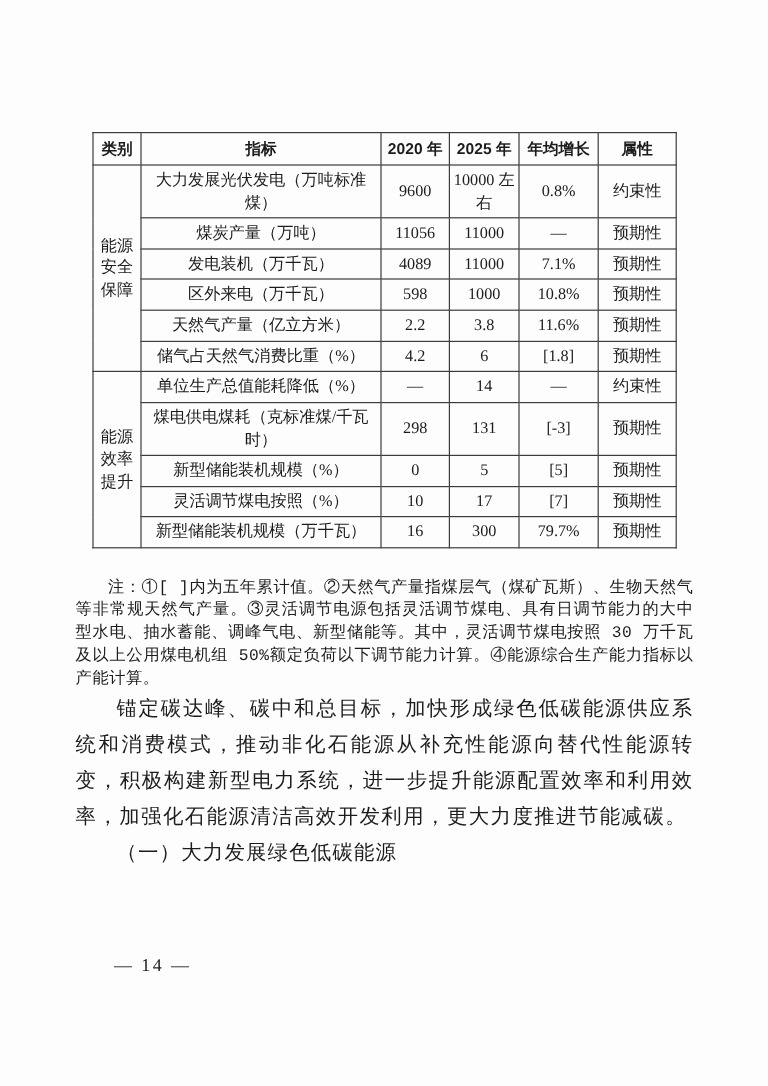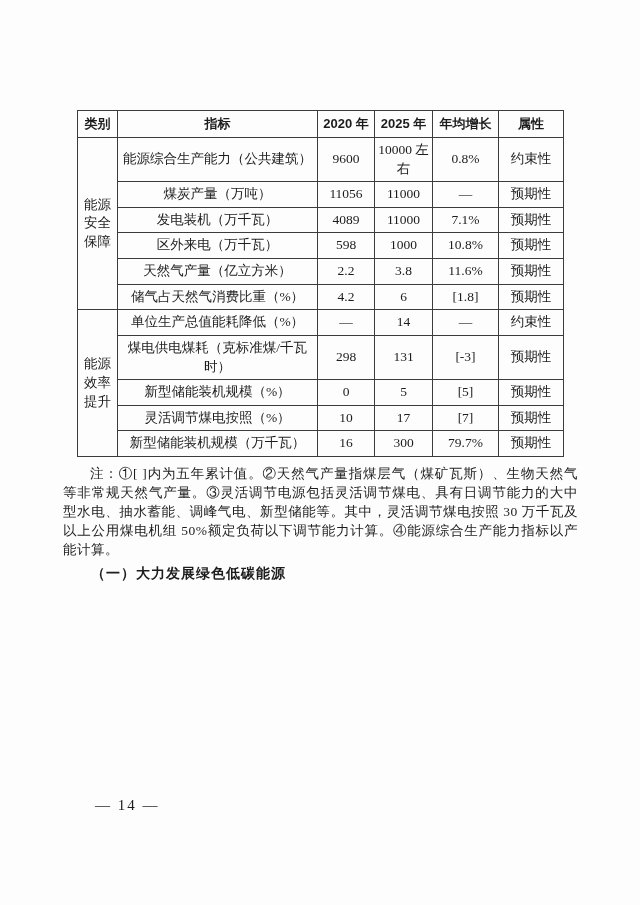--- a/index.html
+++ b/index.html
@@ -34,48 +34,49 @@
   table.indicators th {
     font-weight:bold;
     padding:4px 2px;
     font-family:"Liberation Sans","DejaVu Sans",sans-serif;
     font-size:13px;
   }
   td.cat { line-height:1.6; }
 
   
   .note {
-    margin-top:7px;
+    margin-top:24px;
     font-size:13.5px;
     line-height:19px;
     text-align:justify;
     text-indent:2em;
     letter-spacing:0.5px;
+    font-family:Liberation Mono, monospace;
   }
 
   
   .heading {
     margin-top:14px;
     font-size:17px;
     font-weight:bold;
     line-height:28px;
     text-indent:2em;
     font-family:"Liberation Sans","DejaVu Sans",sans-serif;
     letter-spacing:1px;
   }
   .body-para {
     font-size:17px;
     line-height:30px;
     text-align:justify;
     text-indent:2em;
     letter-spacing:1.2px;
   }
   .subheading {
-    font-size:14px;
-    font-weight:bold;
+    font-size:17px;
+    font-weight:normal;
     line-height:30px;
     text-indent:2em;
     letter-spacing:1px;
   }
   .lead { font-weight:bold; }
 
   
   .page-number {
     position:absolute;
     left:95px;
@@ -105,21 +106,21 @@
             <th>指标</th>
             <th>2020 年</th>
             <th>2025 年</th>
             <th>年均增长</th>
             <th>属性</th>
           </tr>
       </thead>
       <tbody id="table-body">
           <tr>
             <td rowspan="6" class="cat">能源安全保障</td>
-            <td>能源综合生产能力（公共建筑）</td>
+            <td>大力发展光伏发电（万吨标准煤）</td>
             <td>9600</td>
             <td>10000 左右</td>
             <td>0.8%</td>
             <td>约束性</td>
           </tr>
           <tr>
             <td>煤炭产量（万吨）</td>
             <td>11056</td>
             <td>11000</td>
             <td>—</td>
@@ -188,20 +189,21 @@
             <td>300</td>
             <td>79.7%</td>
             <td>预期性</td>
           </tr>
         </tbody>
     </table>
 
     <p class="note">注：①[ ]内为五年累计值。②天然气产量指煤层气（煤矿瓦斯）、生物天然气等非常规天然气产量。③灵活调节电源包括灵活调节煤电、具有日调节能力的大中型水电、抽水蓄能、调峰气电、新型储能等。其中，灵活调节煤电按照 30 万千瓦及以上公用煤电机组 50%额定负荷以下调节能力计算。④能源综合生产能力指标以产能计算。</p>
 
 
+    <p class="body-para">锚定碳达峰、碳中和总目标，加快形成绿色低碳能源供应系统和消费模式，推动非化石能源从补充性能源向替代性能源转变，积极构建新型电力系统，进一步提升能源配置效率和利用效率，加强化石能源清洁高效开发利用，更大力度推进节能减碳。</p>
 
     <h3 class="subheading">（一）大力发展绿色低碳能源</h3>
 
 
   </div>
 
   <div class="page-number">— 14 —</div>
 </div>
 
 </body></html>

